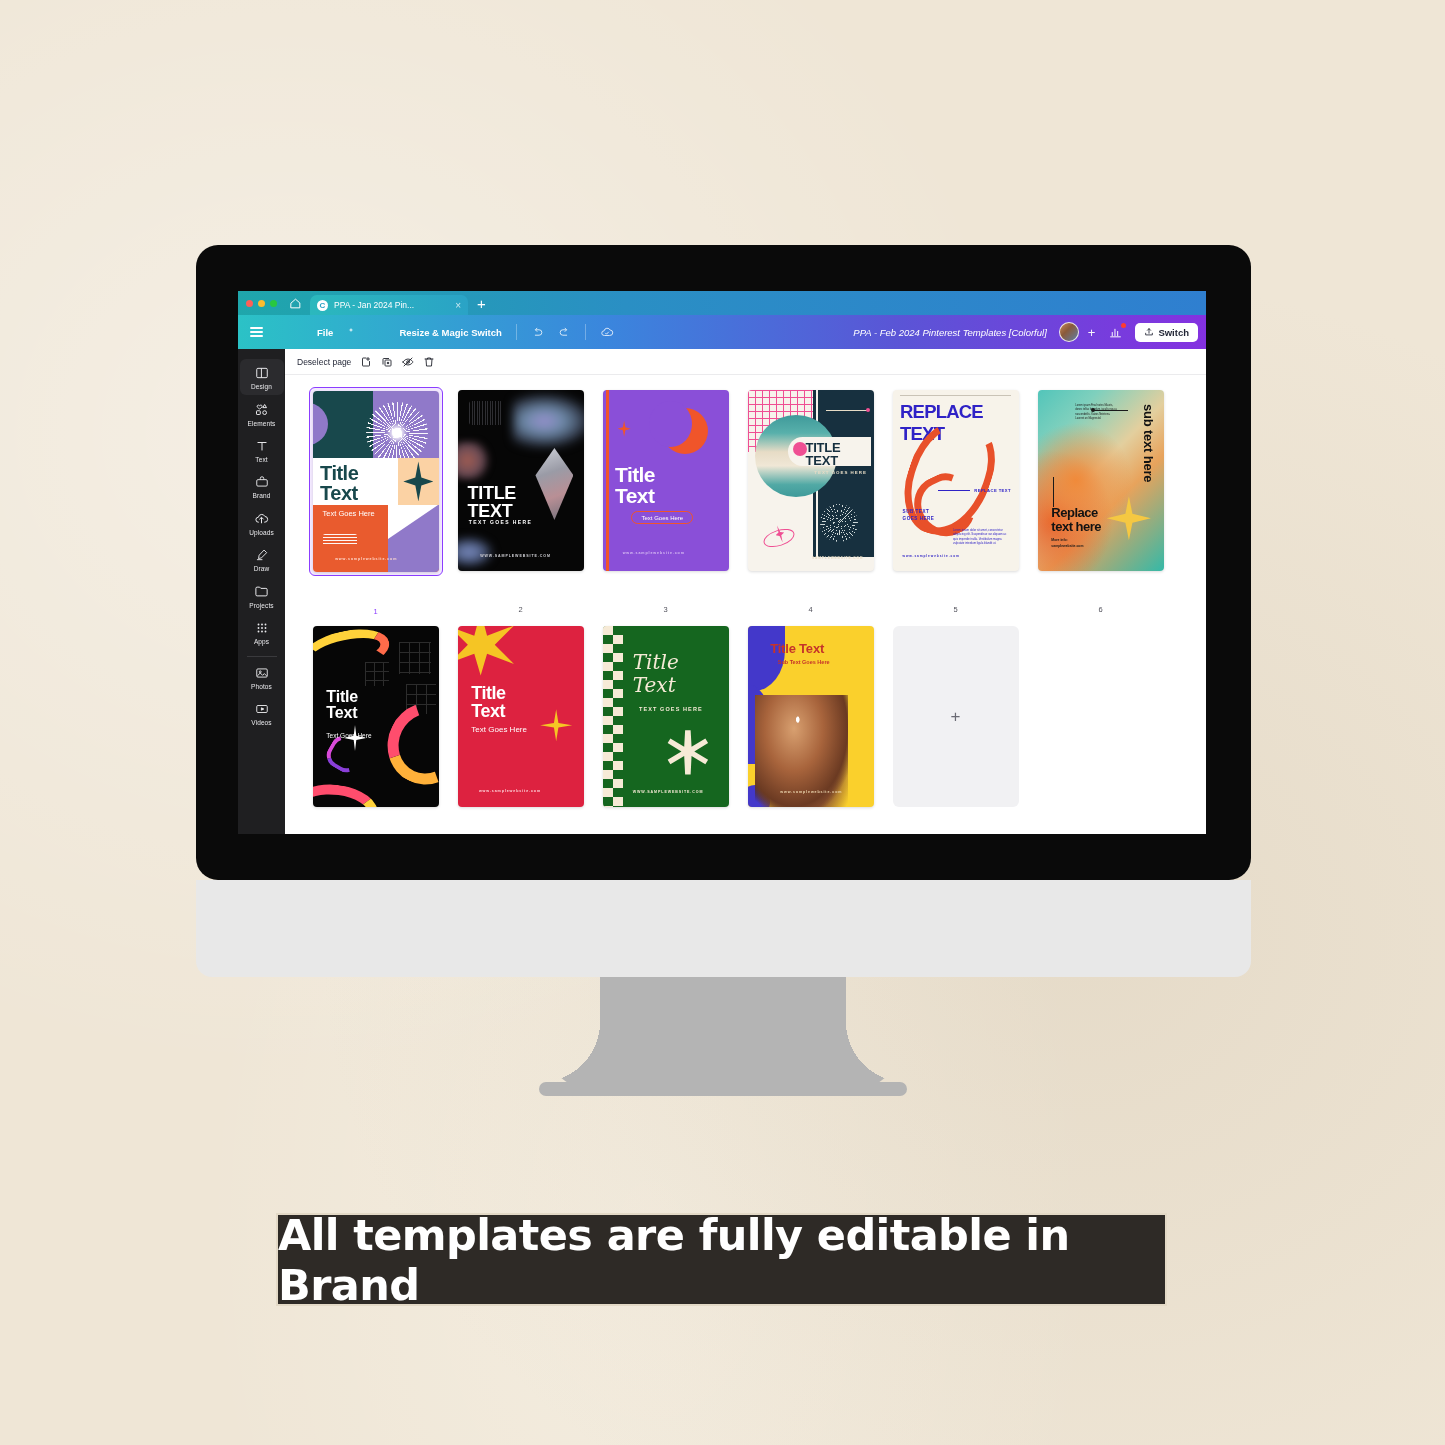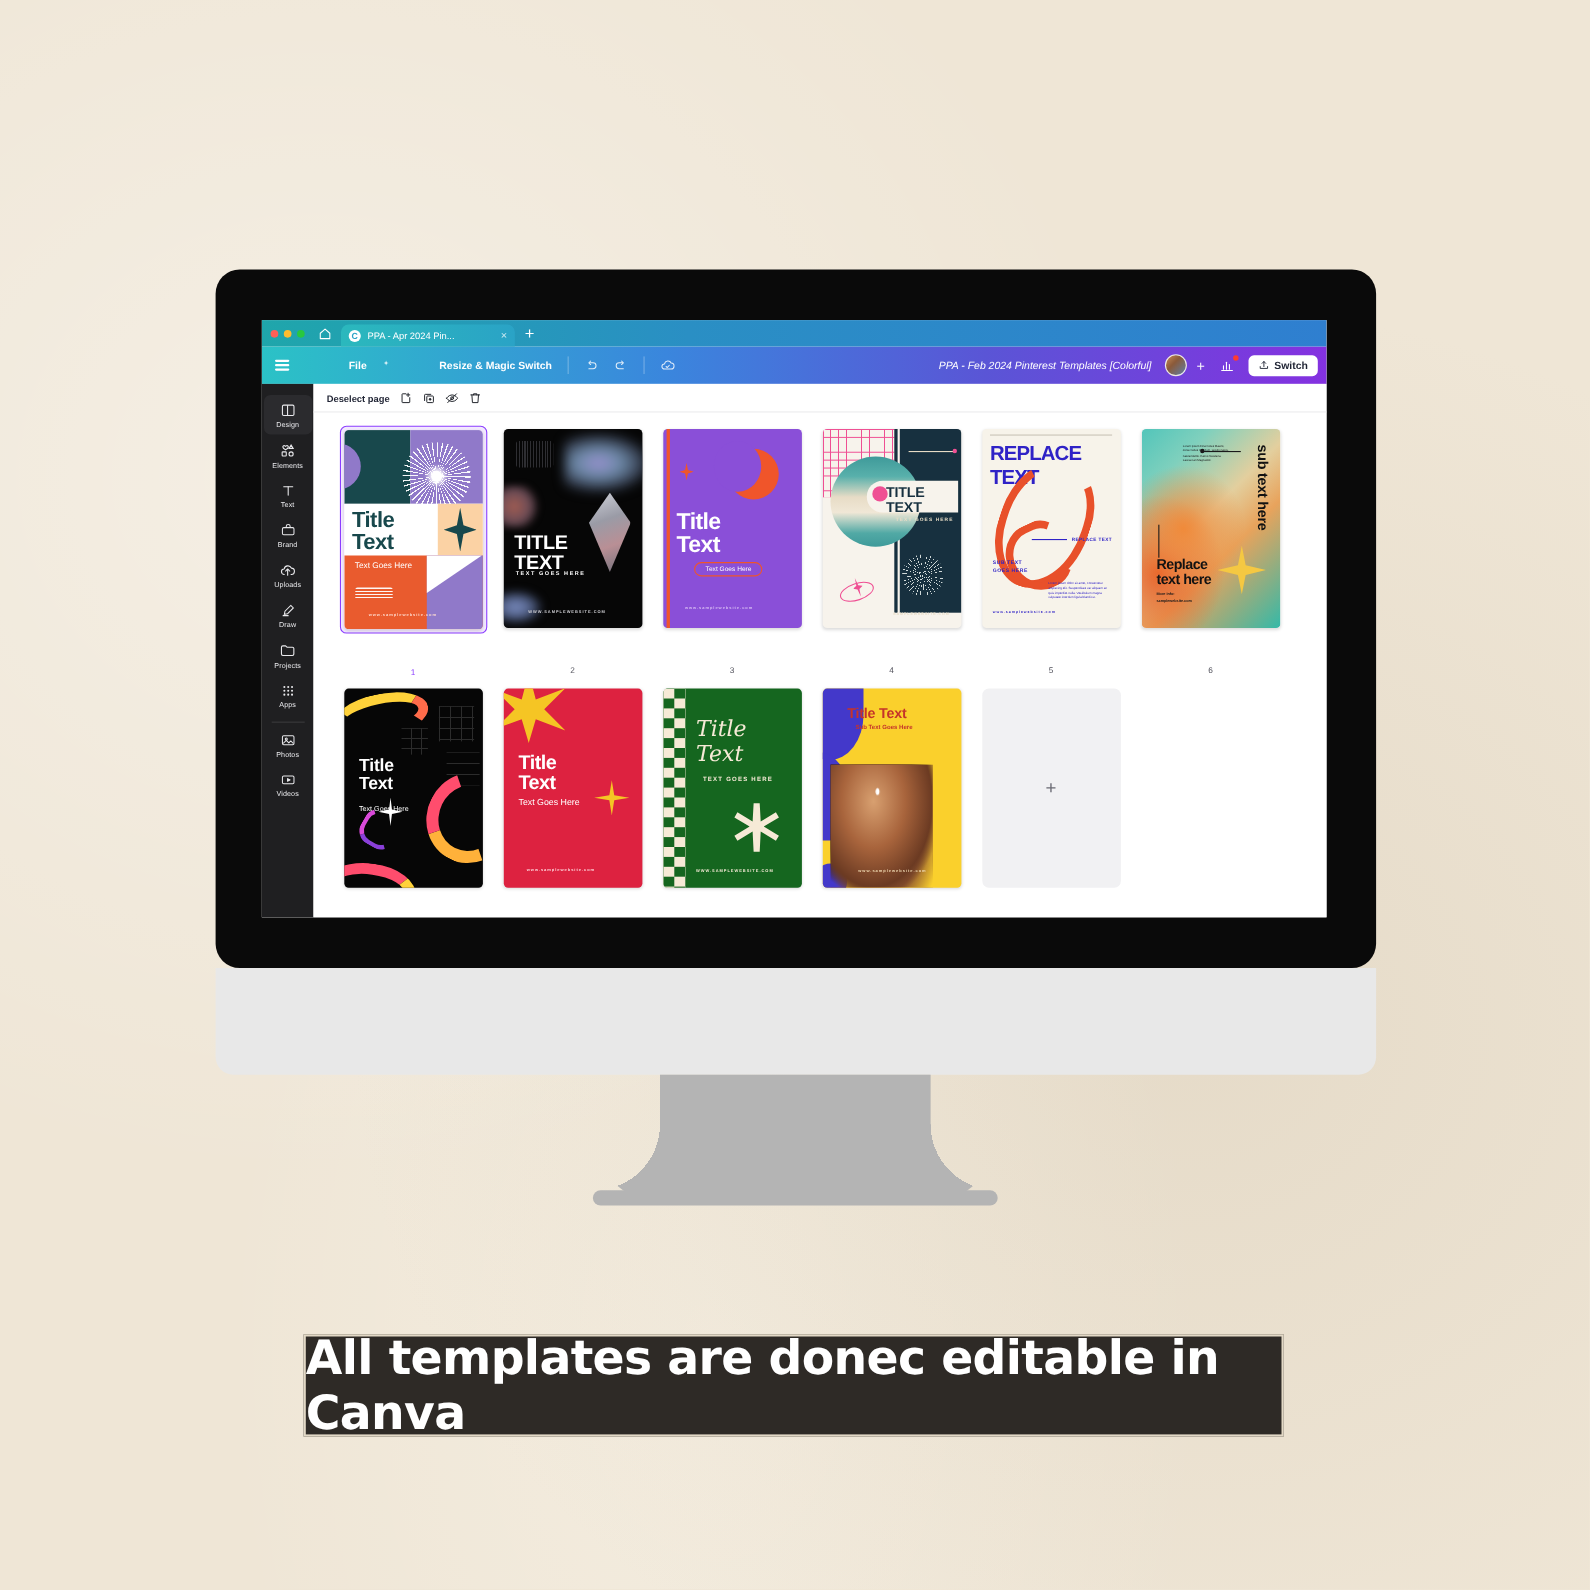--- a/index.html
+++ b/index.html
@@ -192,21 +192,21 @@
   .workspace { flex: 1; background: #fff; display: flex; flex-direction: column; min-width: 0; }
   .ws-toolbar {
     height: 26px;
     border-bottom: 1px solid #ebebed;
     display: flex;
     align-items: center;
     gap: 9px;
     padding: 0 12px;
     flex-shrink: 0;
   }
-  .deselect-label { font-size: 8.5px; color: #1f2333; font-weight: 700; }
+  .deselect-label { font-size: 8.5px; color: #1f2333; font-weight: 400; }
   .ws-icon { display: flex; align-items: center; cursor: pointer; color: #21242c; }
 
   .grid {
     flex: 1;
     padding: 12px 14px 0 18px;
     display: flex;
     flex-wrap: wrap;
     align-content: flex-start;
     gap: 0;
   }
@@ -472,21 +472,21 @@
       <span class="dot y"></span>
       <span class="dot g"></span>
     </div>
     <span class="home-icon">
       <svg width="13" height="13" viewBox="0 0 24 24" fill="none" stroke="#fff" stroke-width="1.8" stroke-linecap="round" stroke-linejoin="round">
           <path d="M4 11 12 4l8 7v9H4z"></path>
         </svg>
     </span>
     <div class="btab">
       <span class="btab-favicon">C</span>
-      <span class="btab-title">PPA - Apr 2024 Pin...</span>
+      <span class="btab-title">PPA - Jan 2024 Pin...</span>
       <span class="btab-close">×</span>
     </div>
     <span class="newtab">+</span>
   </div>
 
   <div class="toolbar">
     <div class="tb-left">
       <span class="hamburger">
         <span></span>
           <span></span>
@@ -845,14 +845,14 @@
         <div class="cell">
           <div class="addcard">+</div>
         </div>
 
       </div>
     </div>
   </div>
 </div>
 
 <div class="caption">
-  <span>All templates are donec editable in Canva</span>
+  <span>All templates are fully editable in Brand</span>
 </div>
 
 </body></html>

